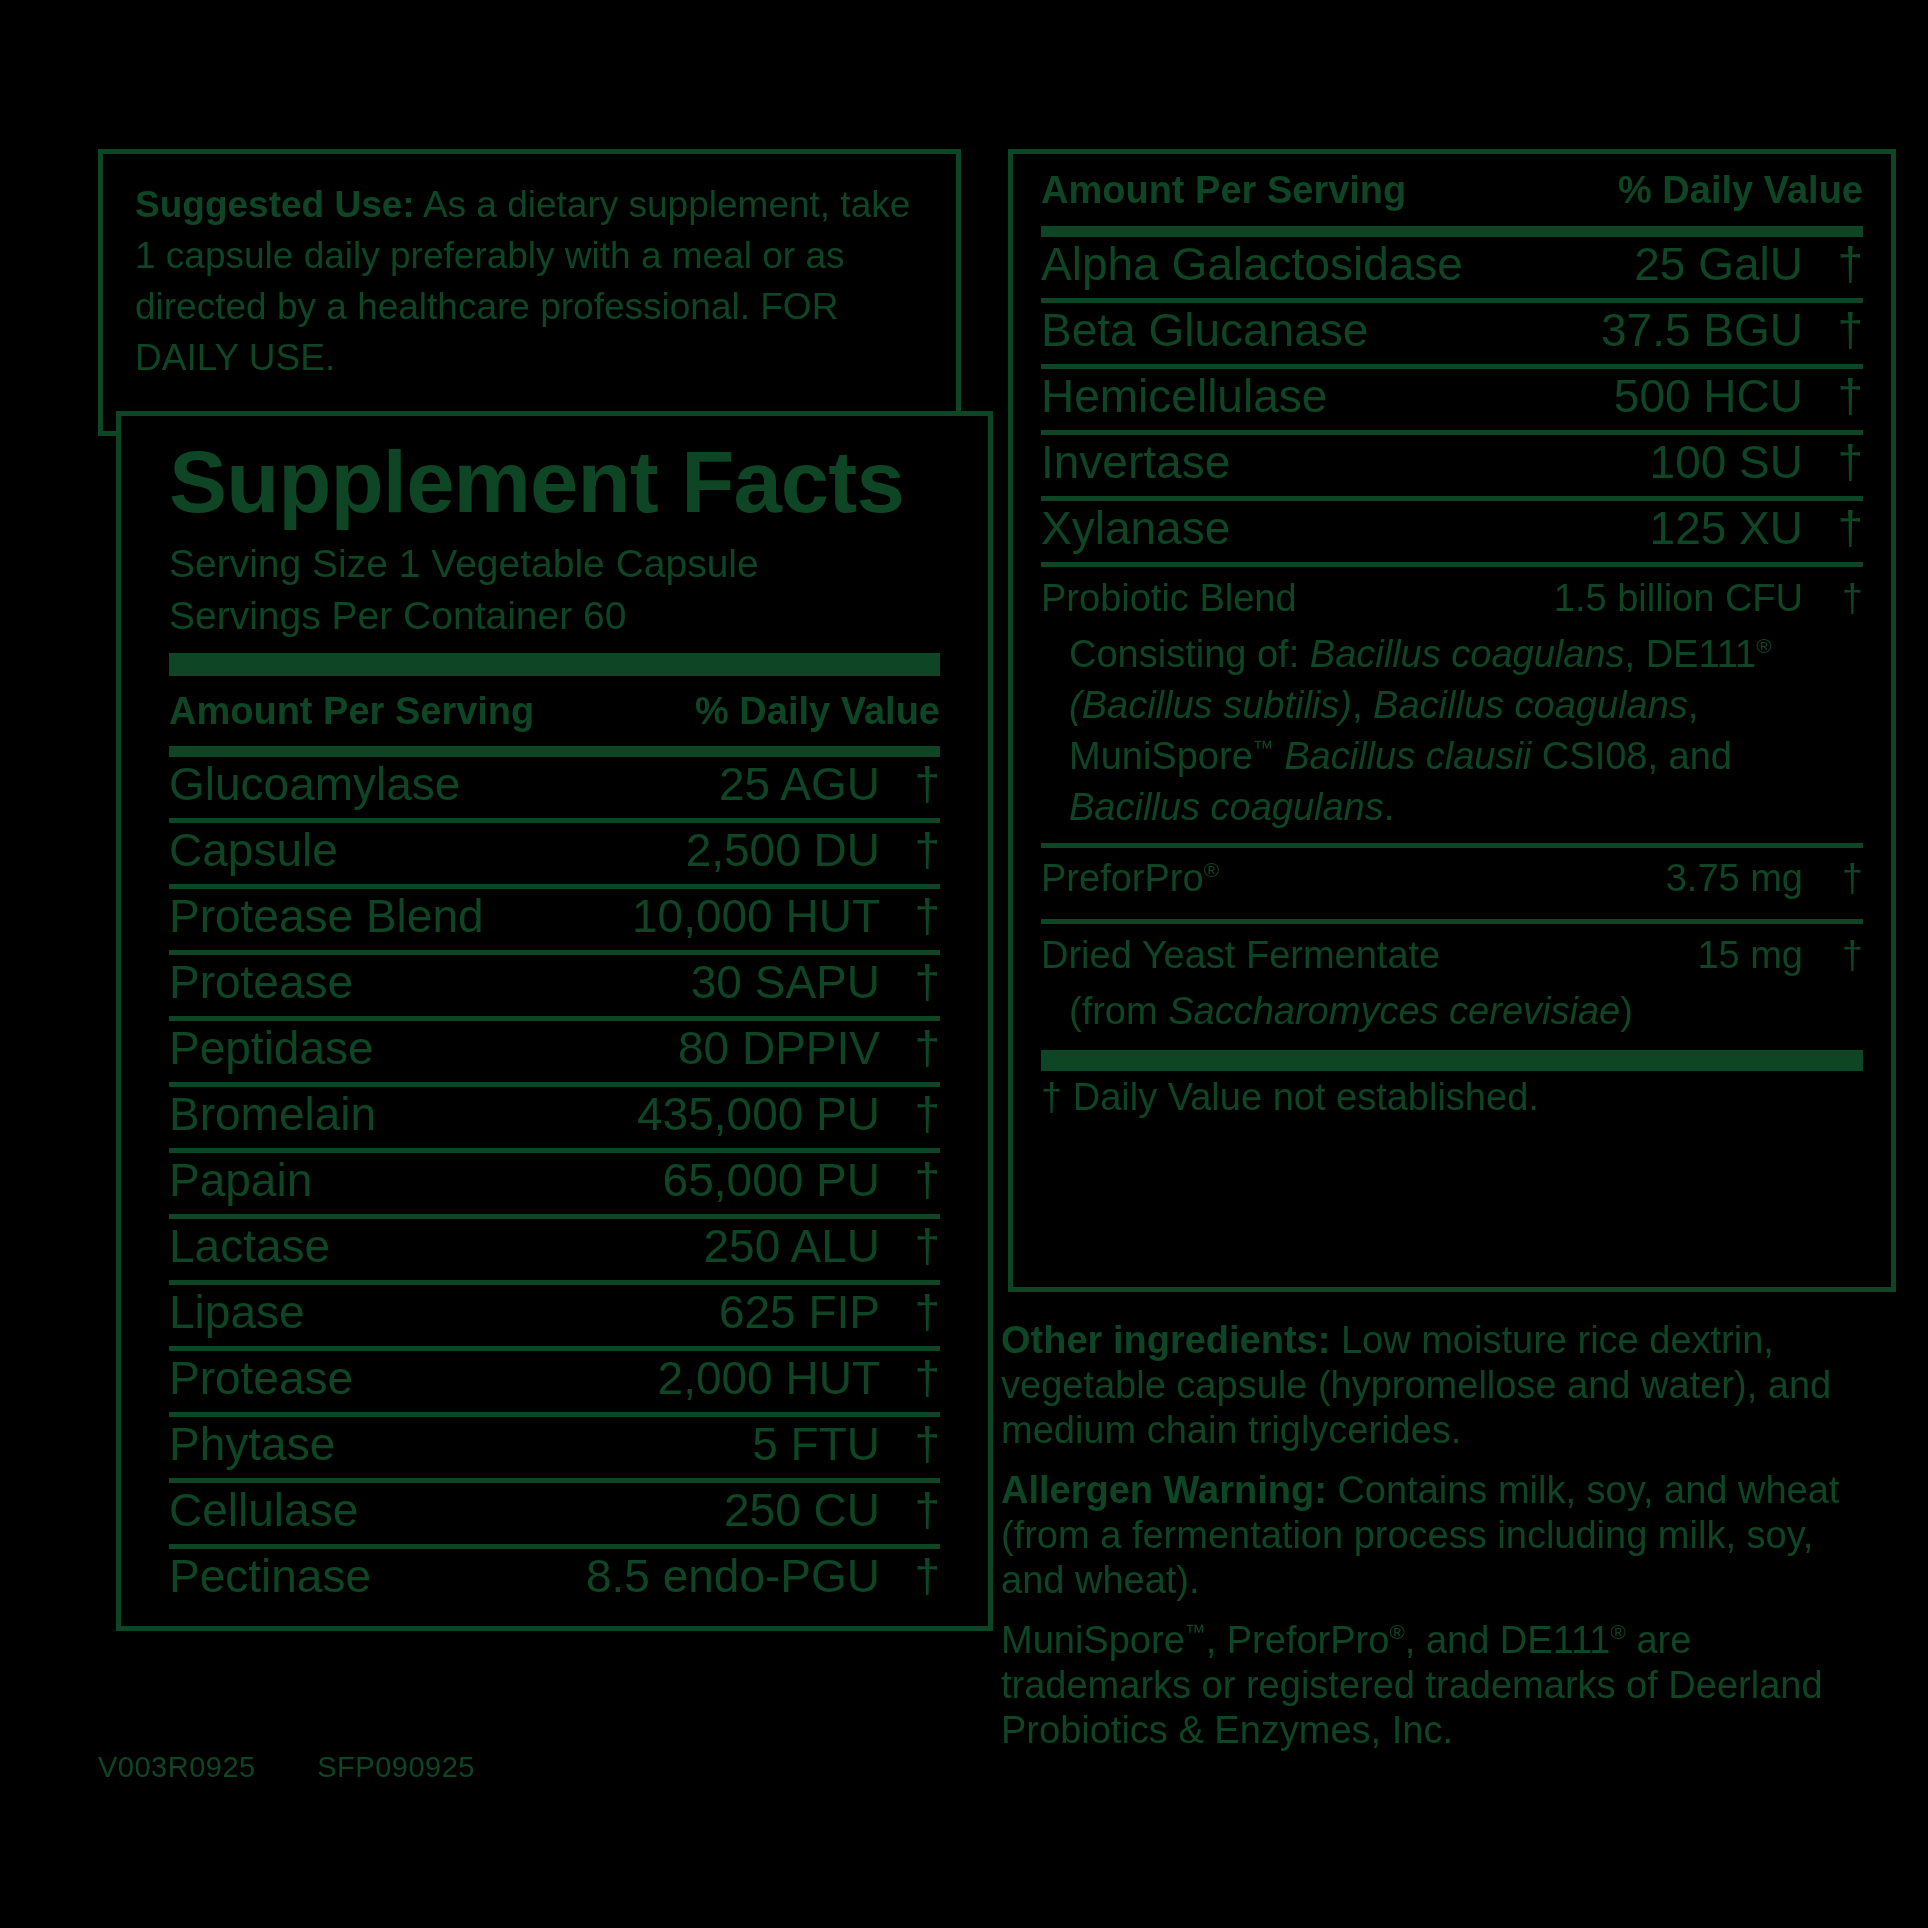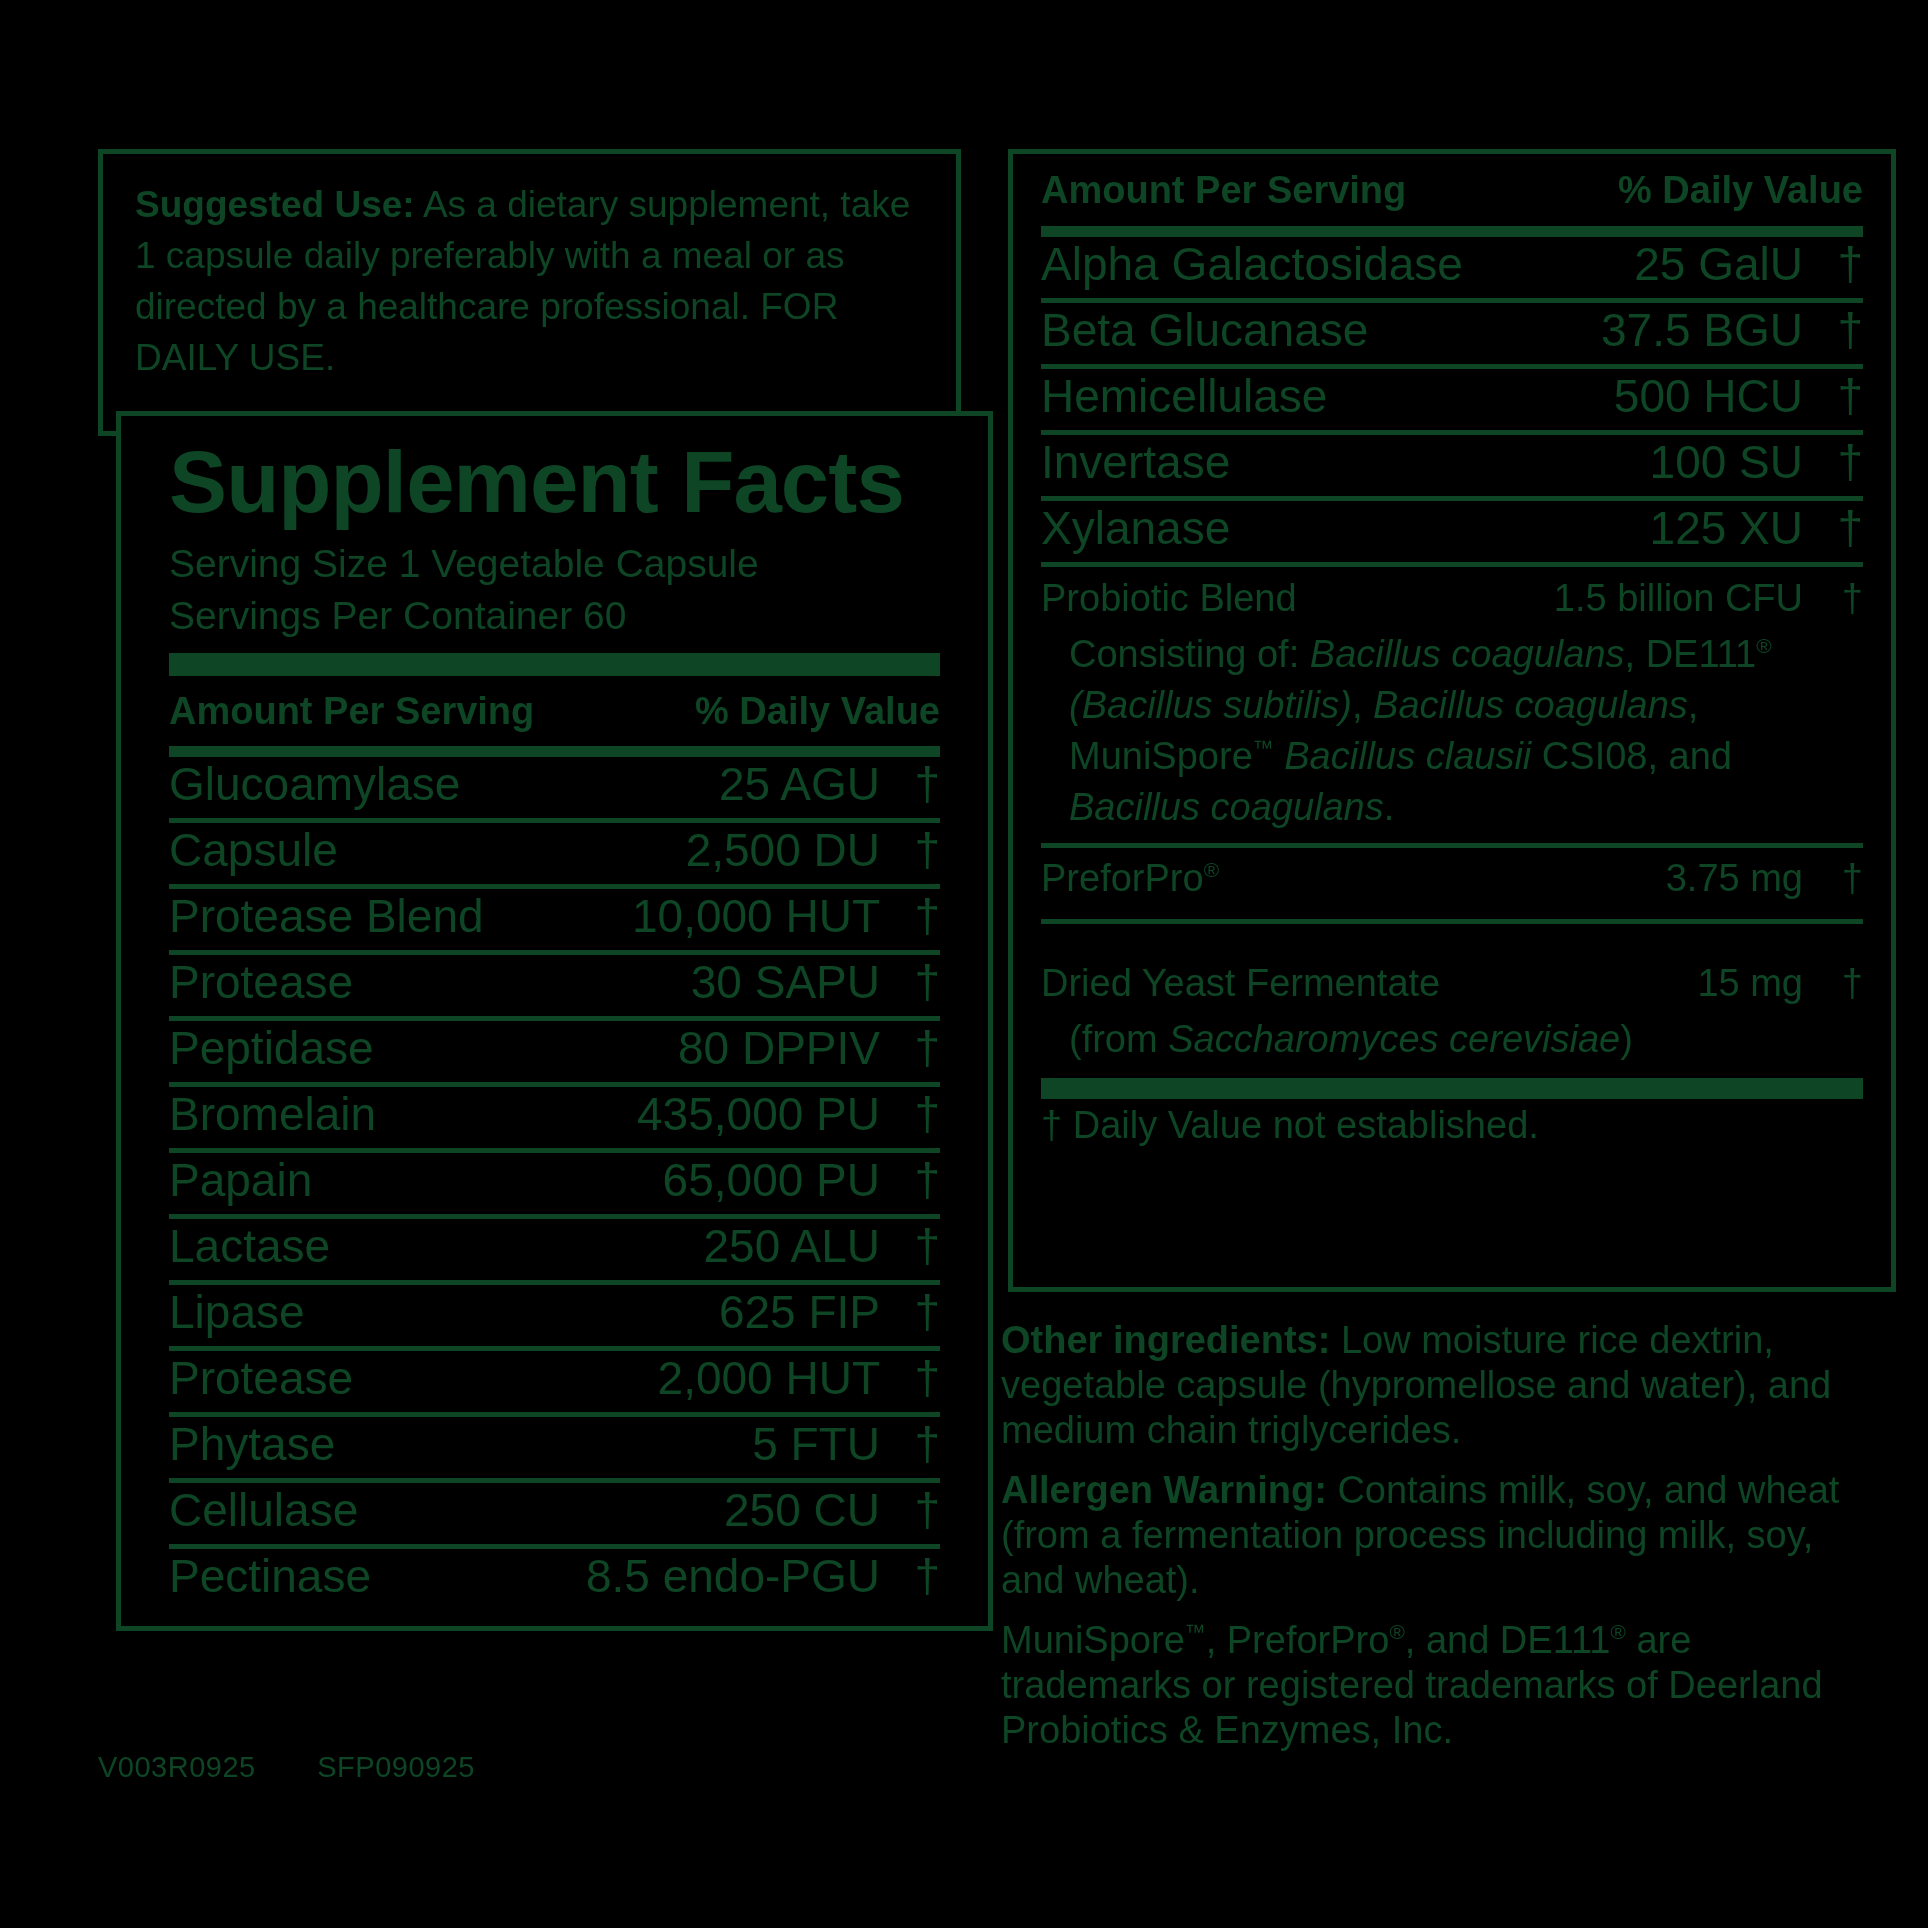--- a/index.html
+++ b/index.html
@@ -37,21 +37,21 @@
 
   
   #right-box{left:1008px;top:149px;width:888px;height:1143px;padding:0 28px;}
   #right-box .cols-header{height:72px;}
   .block{border-bottom:5.6px solid var(--ink);padding-bottom:9.4px;}
   .block .main{display:flex;align-items:center;height:62px;font-size:38px;}
   .block .main .name{flex:0 1 auto;}
   .block .main .val{margin-left:auto;text-align:right;white-space:nowrap;}
   .block .main .dag{width:60px;text-align:right;flex:0 0 auto;}
   .block .desc{margin-left:28px;font-size:38px;line-height:51px;}
-  #dried-yeast-block{border-bottom:none;padding-bottom:7.5px;margin-top:28px;}
+  #dried-yeast-block{border-bottom:none;padding-bottom:7.5px;}
   #right-box .bar-thick{height:21px;margin-top:5.6px;}
   .footnote{display:flex;align-items:center;height:53px;font-size:38px;}
 
   
   #paragraphs{position:absolute;left:1001px;top:1318px;width:866px;}
   #paragraphs p{margin:0 0 15px;font-size:38px;line-height:45px;}
 
   
   #footer-codes{position:absolute;left:98px;top:1751px;font-size:29px;letter-spacing:0.5px;}
   #footer-codes .code{margin-right:53px;}

